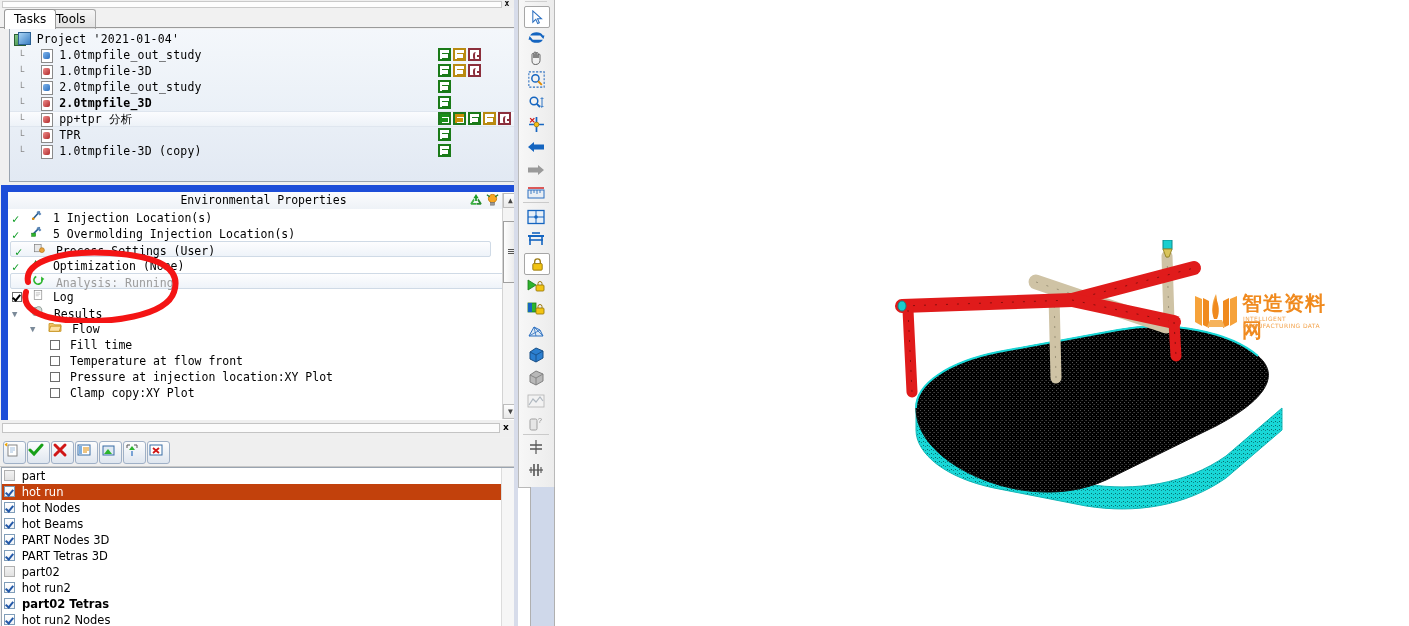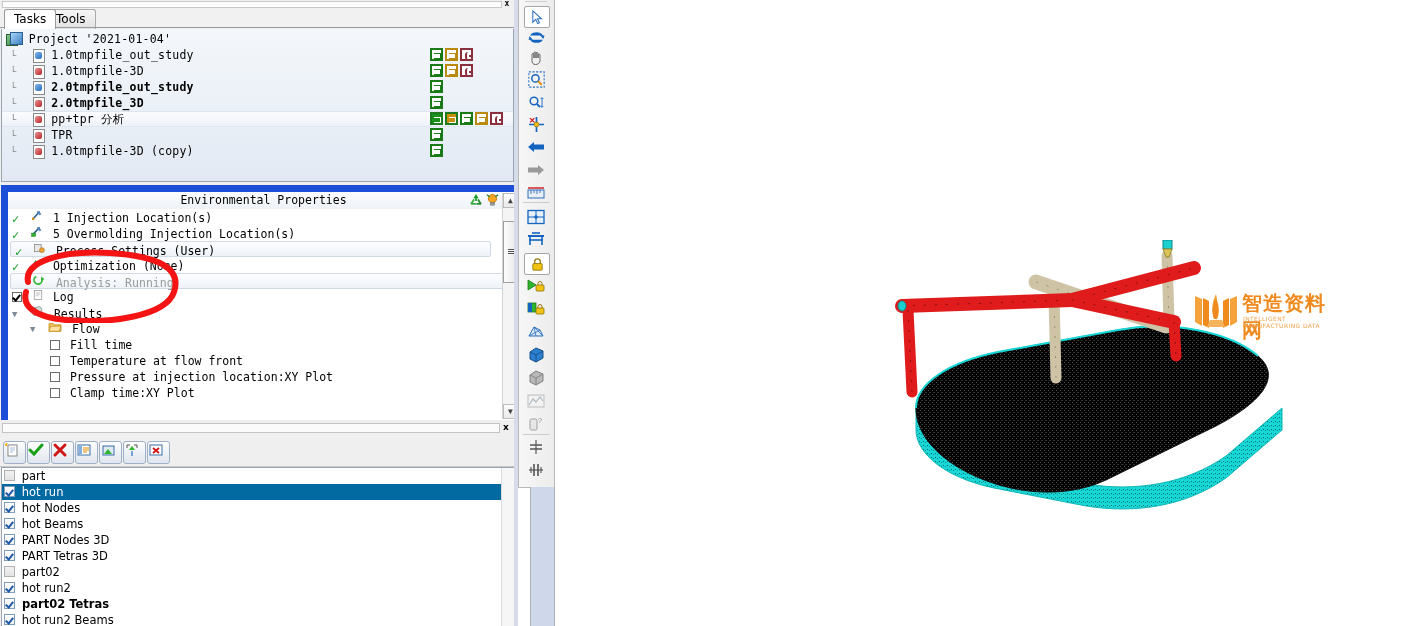--- a/index.html
+++ b/index.html
@@ -23,21 +23,21 @@
   .tab{position:absolute;top:1px;height:19px;padding:0 9px;line-height:19px;
        font-family:"DejaVu Sans","Liberation Sans",sans-serif;font-size:12px;
        border:1px solid #a9a9a9;border-bottom:none;border-radius:3px 3px 0 0;
        background:linear-gradient(#fcfcfc,#e9e9e9);}
   .tab.active{background:#ffffff;border-color:#9a9a9a;z-index:3;}
   .tab1{left:4px;}
   .tab2{left:46px;background:linear-gradient(#f6f6f6,#e2e2e2);}
   .tabline{position:absolute;left:0;top:27px;width:514px;height:1px;background:#9a9a9a;}
 
   
-  .proj{position:absolute;left:1px;top:29px;width:511px;height:152px;
+  .proj{position:absolute;left:9px;top:29px;width:511px;height:152px;
         background:linear-gradient(180deg,#f4f7fb 0%,#eaf0f7 55%,#e2e9f3 100%);
         border:1px solid #9aa4b0;border-top:none;overflow:hidden;}
   .prow{position:relative;height:16px;line-height:16px;white-space:nowrap;}
   .prow.sel{background:linear-gradient(#fbfcfe,#edf2f8);border-top:1px solid #dfe6ef;border-bottom:1px solid #dfe6ef;height:14px;line-height:14px;}
   .ptext{font-family:"DejaVu Sans Mono","Liberation Mono",monospace;font-size:11.5px;letter-spacing:.2px;}
 
   
   .docico{width:12px;height:13px;position:relative;display:inline-block;vertical-align:-3px;}
   .docico i{position:absolute;left:0;top:0;width:10px;height:12px;background:#fff;border:1px solid #8a8a8a;}
   .docico b{position:absolute;left:2px;top:3px;width:7px;height:7px;border-radius:2px;}
@@ -91,21 +91,21 @@
   .hstrip .xbtn{position:absolute;right:2px;top:2px;width:12px;height:11px;line-height:11px;text-align:center;font-size:9px;font-weight:bold;
      font-family:"DejaVu Sans","Liberation Sans",sans-serif;}
 
   .ltbar{position:absolute;left:0;top:438px;width:514px;height:28px;background:#efefef;border-bottom:1px solid #c8c8c8;}
   .tbtn{position:absolute;top:3px;width:21px;height:21px;border:1px solid #9fb0c6;border-radius:3px;
         background:linear-gradient(#fdfdfd,#dfe6ef);}
 
   .layers{position:absolute;left:1px;top:467px;width:512px;height:158px;background:#fff;border:1px solid #9aa4b0;overflow:hidden;
           font-family:"DejaVu Sans","Liberation Sans",sans-serif;}
   .lrow{position:relative;height:16px;line-height:16px;padding-left:2px;font-size:11.5px;white-space:nowrap;}
-  .lrow.sel{background:#0369a1;color:#fff;}
+  .lrow.sel{background:#c2410c;color:#fff;}
   .lrow.bold{font-weight:bold;}
   .lchk{display:inline-block;width:11px;height:11px;border:1px solid #7f9db9;background:linear-gradient(#fff,#eef2f6);vertical-align:-1px;margin-right:3px;position:relative;box-sizing:border-box;}
   .lchk.on:after{content:"";position:absolute;left:2px;top:1px;width:3px;height:6px;border:solid #2358a8;border-width:0 2px 2px 0;transform:rotate(40deg);}
   .lchk.off{background:linear-gradient(#f2f2f2,#e2e2e2);border-color:#b0b0b0;}
   .layers .vsc{position:absolute;right:0;top:0;width:12px;bottom:0;background:#f6f6f6;border-left:1px solid #dcdcdc;}
 
   
   .vtool{position:absolute;left:518px;top:0px;width:35px;height:487px;
      background:linear-gradient(90deg,#f7f7f7,#ececec);border:1px solid #b9b9b9;border-top:none;}
   .vtool .grip{position:absolute;left:6px;top:1px;width:22px;height:4px;border-top:1px solid #cfcfcf;border-bottom:1px solid #cfcfcf;}
@@ -166,21 +166,21 @@
         <span class="dash">└</span>
         <span class="docico red"><i></i><b></b></span>
         <span class="ptext">1.0tmpfile-3D</span>
         <span class="badges" style="left:428px;top:1px;">
           <span class="bdg green"></span>
           <span class="bdg gold"></span>
           <span class="bdg maroon"></span>
         </span>
       </div>
 
-      <div class="prow" style="padding-left:8px;font-weight:bold;">
+      <div class="prow" style="padding-left:8px;">
         <span class="dash">└</span>
         <span class="docico blue"><i></i><b></b></span>
         <span class="ptext">2.0tmpfile_out_study</span>
         <span class="badges" style="left:428px;top:1px;">
           <span class="bdg green"></span>
         </span>
       </div>
 
       <div class="prow" style="padding-left:8px;font-weight:bold;">
         <span class="dash">└</span>
@@ -341,21 +341,21 @@
       <div class="srow" style="padding-left:42px;">
         <span class="chk"></span>
         <span>Temperature at flow front</span>
       </div>
       <div class="srow" style="padding-left:42px;">
         <span class="chk"></span>
         <span>Pressure at injection location:XY Plot</span>
       </div>
       <div class="srow" style="padding-left:42px;">
         <span class="chk"></span>
-        <span>Clamp time:XY Plot</span>
+        <span>Clamp copy:XY Plot</span>
       </div>
 
       <svg style="position:absolute;left:6px;top:56px;pointer-events:none;" width="170" height="75" viewBox="0 0 170 75">
         <path d="M14 34 C10 14, 46 2, 96 5 C144 8, 168 20, 160 44 C152 68, 96 76, 52 72 C20 69, 8 58, 12 44" fill="none" stroke="#f41414" stroke-width="6" stroke-linecap="round"></path>
       </svg>
 
       <div class="vscroll">
         <div class="up">▲</div>
         <div class="thumb"></div>
         <div class="dn">▼</div>
@@ -445,21 +445,21 @@
       <div class="lrow">
         <span class="lchk on"></span>
         <span>hot run2</span>
       </div>
       <div class="lrow bold">
         <span class="lchk on"></span>
         <span>part02 Tetras</span>
       </div>
       <div class="lrow">
         <span class="lchk on"></span>
-        <span>hot run2  Beams</span>
+        <span>hot run2  Nodes</span>
       </div>
       <div class="vsc"></div>
     </div>
   </div>
 
   <div class="leftgut"></div>
 
   <div class="vtool">
     <div class="grip"></div>
 

